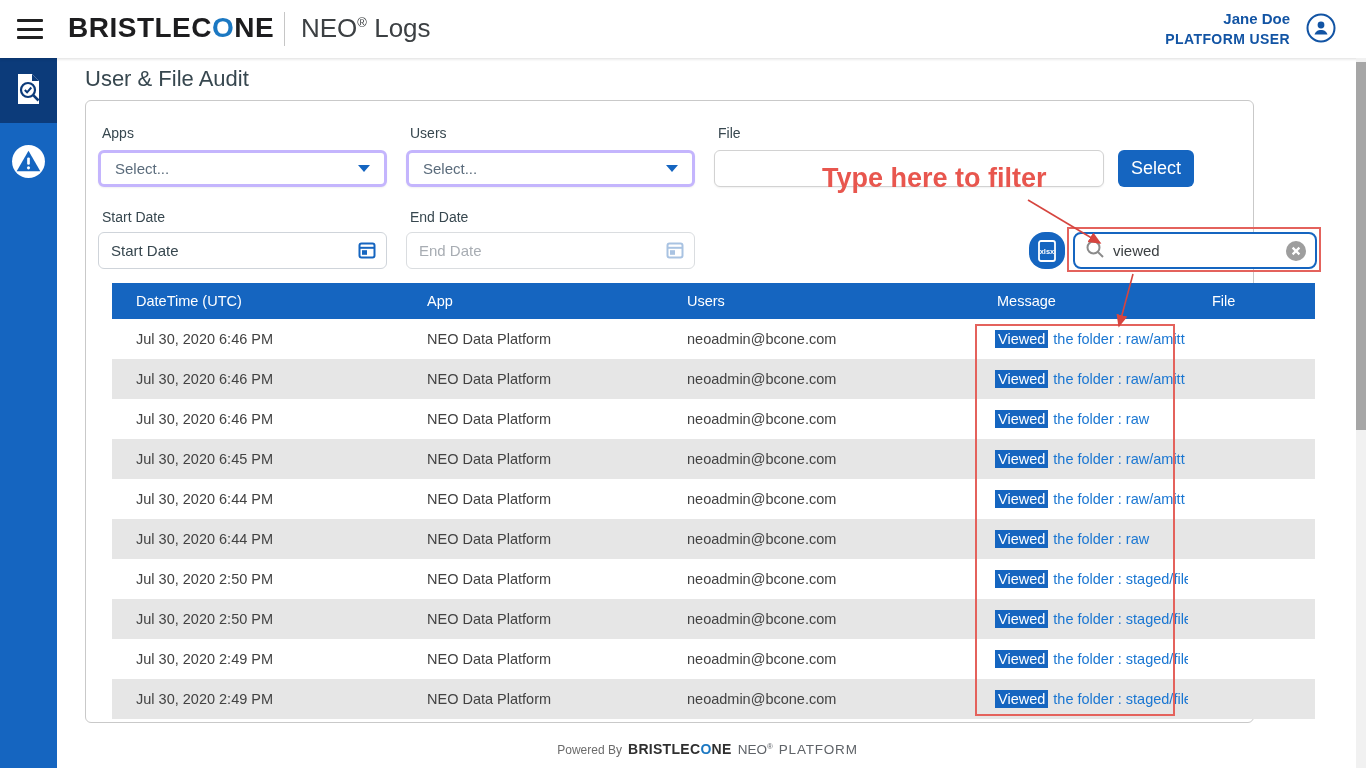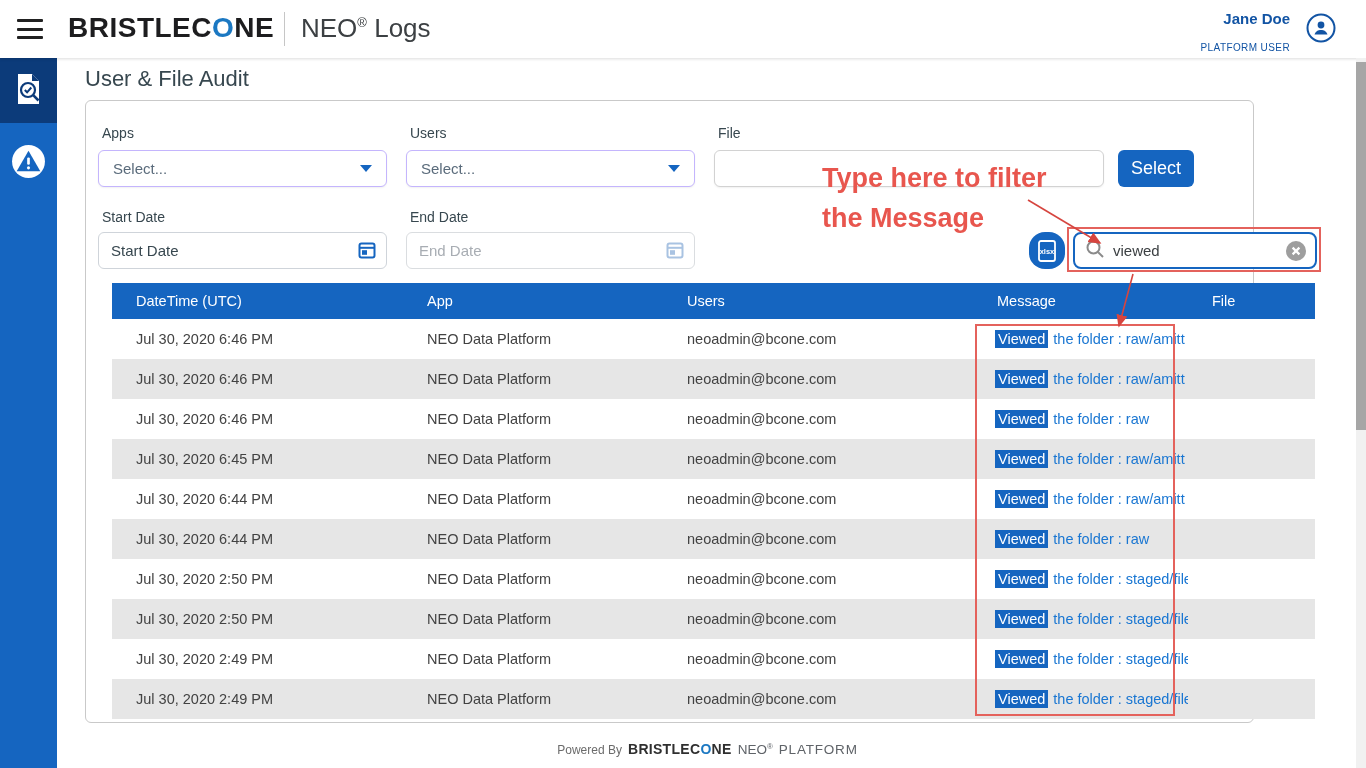--- a/index.html
+++ b/index.html
@@ -13,35 +13,35 @@
   .hamburger { position:absolute; left:17px; top:19px; width:26px; height:20px; cursor:pointer; }
   .hamburger span { display:block; height:3px; background:#212121; border-radius:1px; margin-bottom:5.5px; }
   .brand { position:absolute; left:68px; top:12px; font-size:28px; font-weight:800;
            letter-spacing:.5px; color:#1d1d1f; }
   .brand .o { color:#1b78c2; }
   .topbar .vdiv { position:absolute; left:284px; top:12px; width:1px; height:34px; background:#c6c6c6; }
   .apptitle { position:absolute; left:301px; top:13px; font-size:26px; color:#3c4043; }
   .apptitle sup { font-size:13px; vertical-align:super; }
   .userblock { position:absolute; right:76px; top:10px; text-align:right; }
   .username { font-size:15px; font-weight:700; color:#1254a4; }
-  .userrole { font-size:10px; font-weight:400; color:#1254a4; letter-spacing:.4px; margin-top:15px; }
+  .userrole { font-size:14px; font-weight:700; color:#1254a4; letter-spacing:.4px; margin-top:4px; }
   .avatar { position:absolute; left:1306px; top:13px; width:30px; height:30px; cursor:pointer; }
 
   
   .sidebar { position:absolute; left:0; top:58px; width:57px; height:710px; background:#1565c0; z-index:20; }
   .side-item { position:relative; width:57px; height:65px; display:flex; align-items:center; justify-content:center; cursor:pointer; }
   .side-item.active { background:#0c3b7a; }
   .side-item + .side-item { margin-top:10px; height:60px; }
 
   
   .page-title { position:absolute; left:85px; top:66px; font-size:22px; font-weight:500; color:#37474f; }
   .card { position:absolute; left:85px; top:100px; width:1169px; height:623px;
           border:1px solid #c9c9c9; border-radius:6px; background:#fff; }
   .lbl { position:absolute; font-size:14px; color:#37474f; }
-  .select { position:absolute; height:37px; border:1px solid #c4b5fd; border-radius:6px; background:#fff;
+  .select { position:absolute; height:37px; border:3px solid #c4b5fd; border-radius:6px; background:#fff;
             box-shadow:0 1px 2px rgba(0,0,0,.06); display:flex; align-items:center; padding:0 14px; cursor:pointer; }
   .select .ph { font-size:15px; color:#5a6b7b; flex:1; }
   .caret { width:0; height:0; border-left:6px solid transparent; border-right:6px solid transparent; border-top:7px solid #1565c0; }
   .inp { position:absolute; height:37px; border:1px solid #d2d2d2; border-radius:6px; background:#fff;
          box-shadow:0 1px 2px rgba(0,0,0,.06); font-size:15px; padding:0 12px; color:#37474f; outline:none;
          font-family:"Liberation Sans", sans-serif; }
   .datewrap { position:absolute; height:37px; }
   .datewrap input { width:100%; height:100%; border:1px solid #cfd4da; border-radius:6px; font-size:15px;
                     padding:0 40px 0 12px; outline:none; font-family:"Liberation Sans", sans-serif; }
   .datewrap input::placeholder { color:#37474f; opacity:1; }
@@ -332,21 +332,20 @@
   <div class="footer">
     <span class="pb">Powered By</span><span class="fbrand"><span>BRISTLEC</span><span class="o">O</span><span>NE</span></span><span class="fneo"><span>NEO</span><sup>®</sup></span><span class="fplat">PLATFORM</span>
   </div>
 
   <div class="scroll-track">
     <div class="scroll-thumb"></div>
   </div>
 
   <div class="ann-text">
     <div>Type here to filter</div>
-    <div>the Message</div>
   </div>
   <div class="ann-rect search"></div>
   <div class="ann-rect message"></div>
   <svg class="overlay-svg" width="1366" height="768">
     <defs>
       <marker id="arr" markerWidth="9" markerHeight="8" refX="7" refY="3.5" orient="auto">
         <path d="M0,0 L8,3.5 L0,7 Z" fill="#d6453f"></path>
       </marker>
     </defs>
     <line x1="1028" y1="200" x2="1100" y2="243" stroke="#d6453f" stroke-width="1.6" marker-end="url(#arr)"></line>

